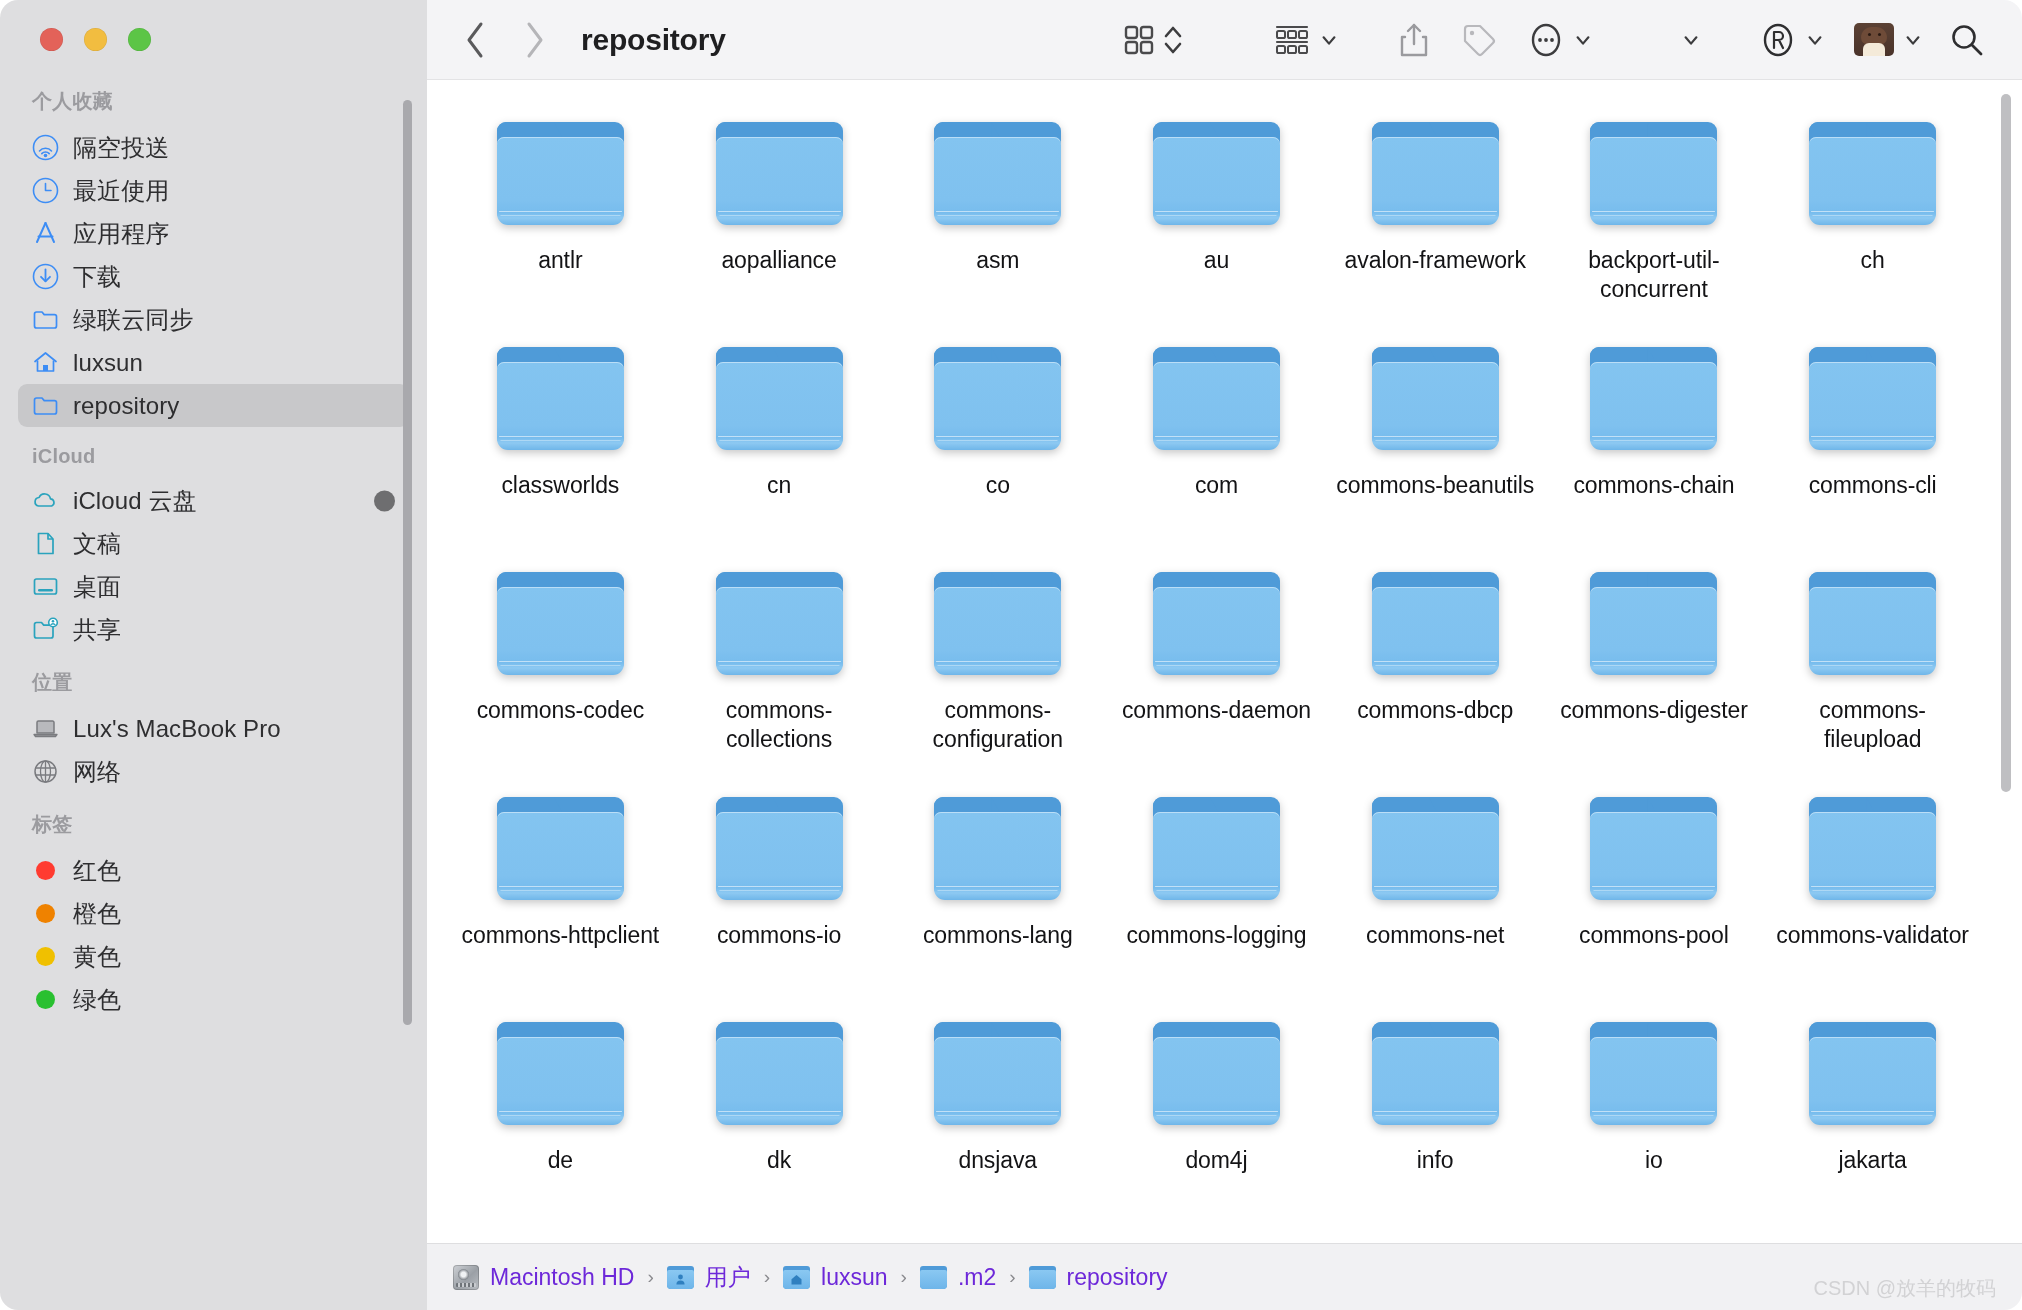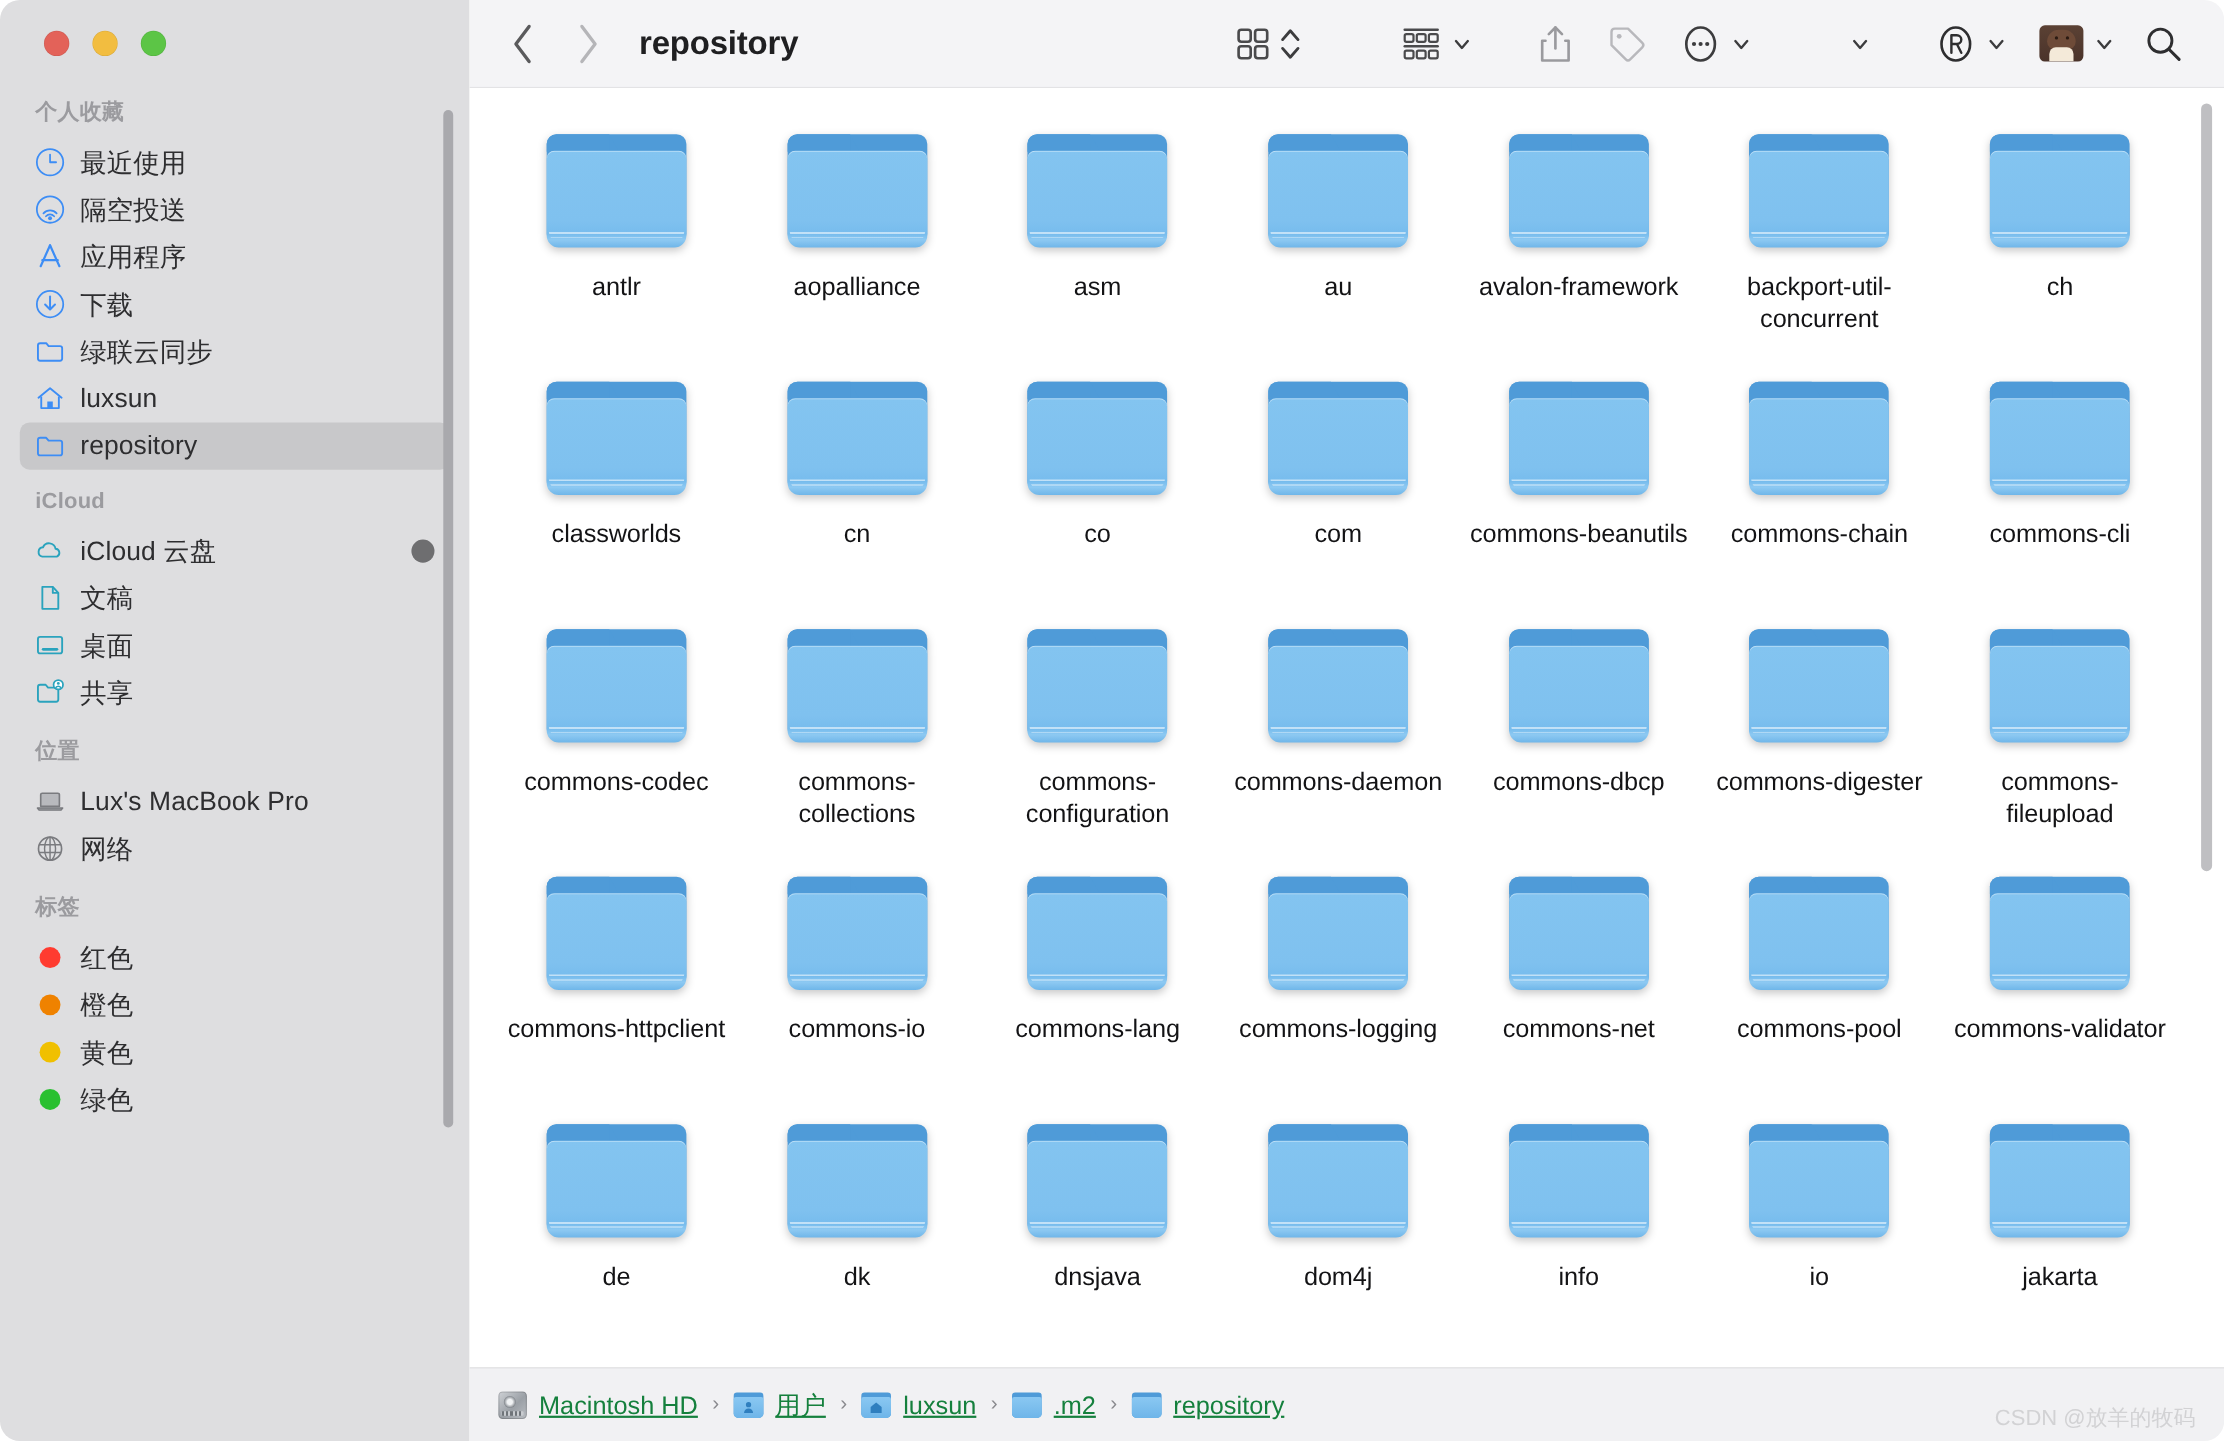--- a/index.html
+++ b/index.html
@@ -277,23 +277,22 @@
     align-items: center;
     padding-left: 26px;
   }
   .crumb {
     display: flex;
     align-items: center;
     gap: 11px;
   }
   .crumb-label {
     font-size: 23px;
-    color: #15803d;
+    color: #6d28d9;
     white-space: nowrap;
-    text-decoration: underline;
   }
   .crumb-sep {
     margin: 0 13px;
     font-size: 19px;
     color: #8a8a8e;
   }
 
   .hd-icon {
     width: 26px; height: 25px; border-radius: 4px;
     background: linear-gradient(135deg,#cfd2d6,#9ba0a6 55%,#babec3);
@@ -351,35 +350,35 @@
       <span class="tl tl-yellow"></span>
       <span class="tl tl-green"></span>
     </div>
 
     <div id="sidebar-scroll">
         <div class="side-group-title">个人收藏</div>
         <div class="side-item">
           <span class="side-icon">
             <svg width="27" height="27" viewBox="0 0 27 27" fill="none">
         <circle cx="13.5" cy="13.5" r="12" stroke="#3d8df5" stroke-width="1.6"></circle>
-        <path d="M13.5 6.5 V13.5 H19" stroke="#3d8df5" stroke-width="1.6" stroke-linecap="round" stroke-linejoin="round"></path>
-            </svg>
-          </span>
-          <span class="side-label">最近使用</span>
-        </div>
-        <div class="side-item">
-          <span class="side-icon">
-            <svg width="27" height="27" viewBox="0 0 27 27" fill="none">
-        <circle cx="13.5" cy="13.5" r="12" stroke="#3d8df5" stroke-width="1.6"></circle>
         <path d="M7.5 17 a8 8 0 0 1 12 0" stroke="#3d8df5" stroke-width="1.6" stroke-linecap="round"></path>
         <path d="M9.8 19.6 a5 5 0 0 1 7.4 0" stroke="#3d8df5" stroke-width="1.6" stroke-linecap="round"></path>
         <circle cx="13.5" cy="21.5" r="1.8" fill="#3d8df5"></circle>
             </svg>
           </span>
           <span class="side-label">隔空投送</span>
+        </div>
+        <div class="side-item">
+          <span class="side-icon">
+            <svg width="27" height="27" viewBox="0 0 27 27" fill="none">
+        <circle cx="13.5" cy="13.5" r="12" stroke="#3d8df5" stroke-width="1.6"></circle>
+        <path d="M13.5 6.5 V13.5 H19" stroke="#3d8df5" stroke-width="1.6" stroke-linecap="round" stroke-linejoin="round"></path>
+            </svg>
+          </span>
+          <span class="side-label">最近使用</span>
         </div>
         <div class="side-item">
           <span class="side-icon">
             <svg width="27" height="27" viewBox="0 0 27 27" fill="none">
         <path d="M13.5 3 L22 22" stroke="#3d8df5" stroke-width="2" stroke-linecap="round"></path>
         <path d="M13.5 3 L5 22" stroke="#3d8df5" stroke-width="2" stroke-linecap="round"></path>
         <path d="M6.5 16.5 H20.5" stroke="#3d8df5" stroke-width="2" stroke-linecap="round"></path>
             </svg>
           </span>
           <span class="side-label">应用程序</span>

